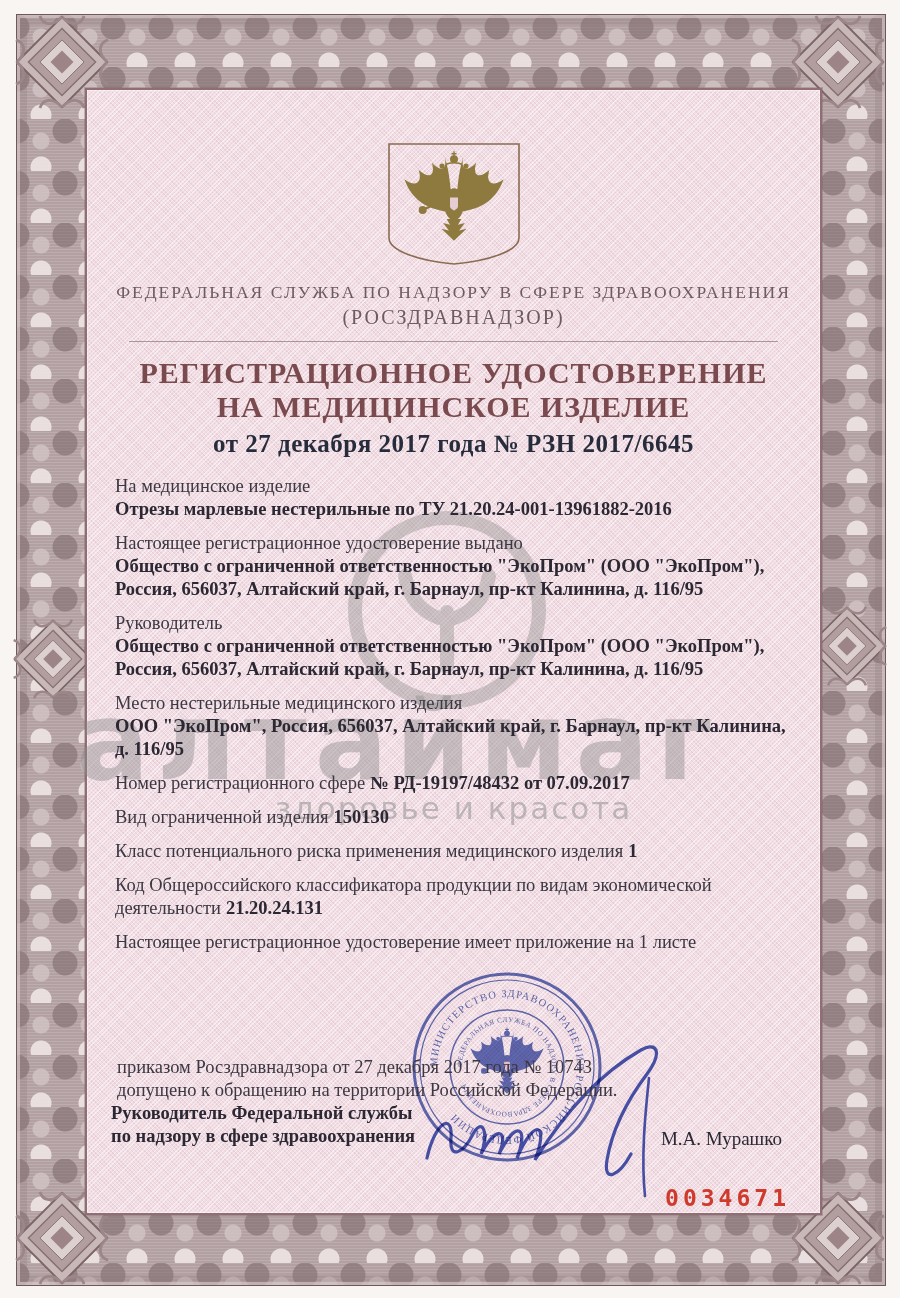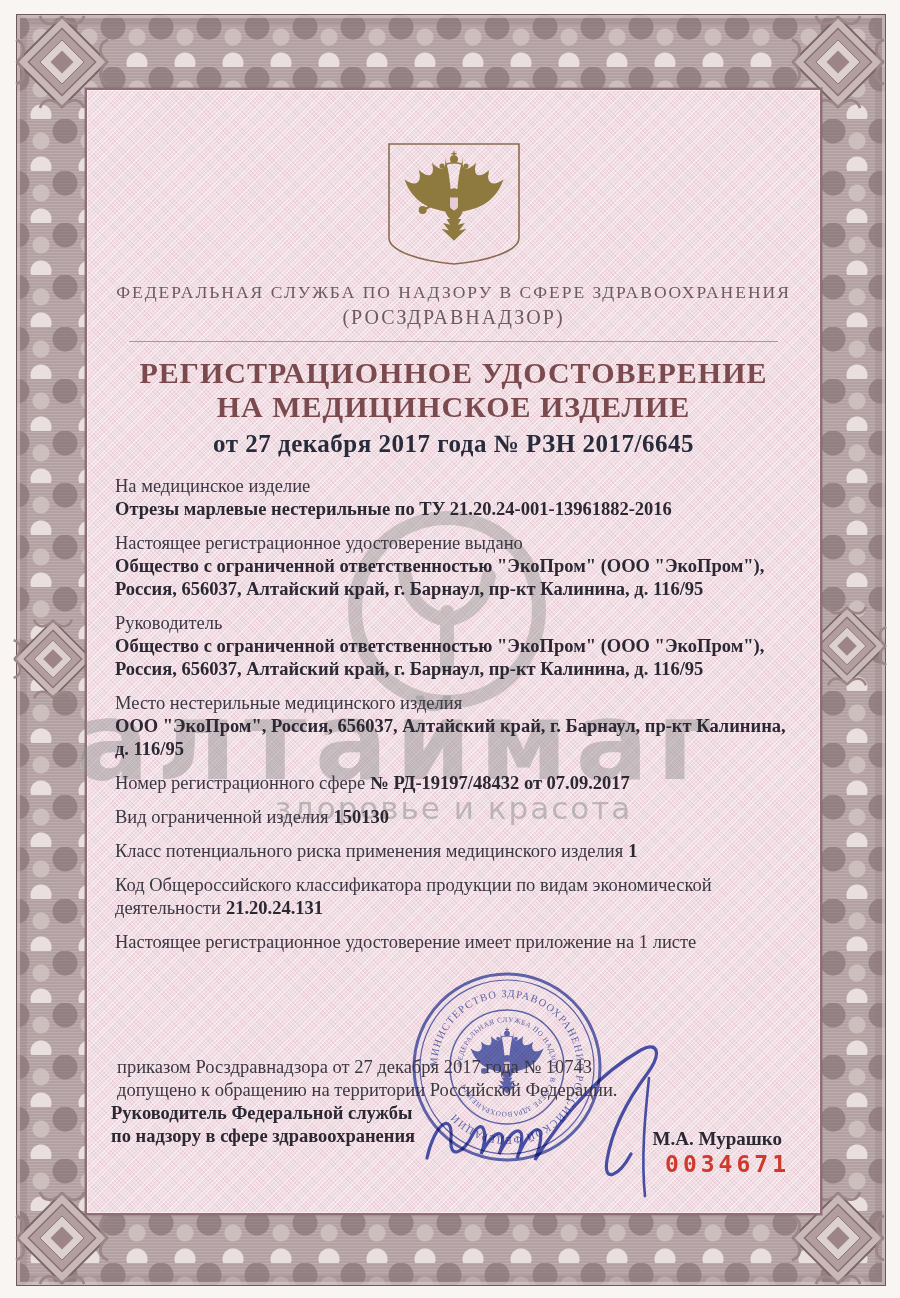--- a/index.html
+++ b/index.html
@@ -75,25 +75,25 @@
 
   
   .footer{
     position:absolute;left:24px;right:30px;top:966px;
     text-align:left;font-size:18.5px;line-height:23px;color:#3c3742;
   }
   .footer .ln{padding-left:6px;}
   .footer .bold{font-weight:bold;padding-left:0;color:#2b2733;}
   .signatory-name{
     position:absolute;right:8px;top:71px;
-    font-weight:bold;font-size:19px;color:#2b2733;
+    font-weight:normal;font-size:19px;color:#2b2733;
   }
 
   .serial{
-    position:absolute;right:30px;top:1061px;
+    position:absolute;right:30px;top:1095px;
     font-family:"DejaVu Sans Mono", monospace;font-weight:bold;
     font-size:23px;letter-spacing:4px;color:#cf3a2c;
   }
 
   
   .seal{position:absolute;left:320px;top:877px;mix-blend-mode:multiply;opacity:.82;}
   .sig{position:absolute;left:330px;top:948px;mix-blend-mode:multiply;opacity:.95;}
   svg text{font-family:"Liberation Serif", serif;}
 </style>
 </head>

